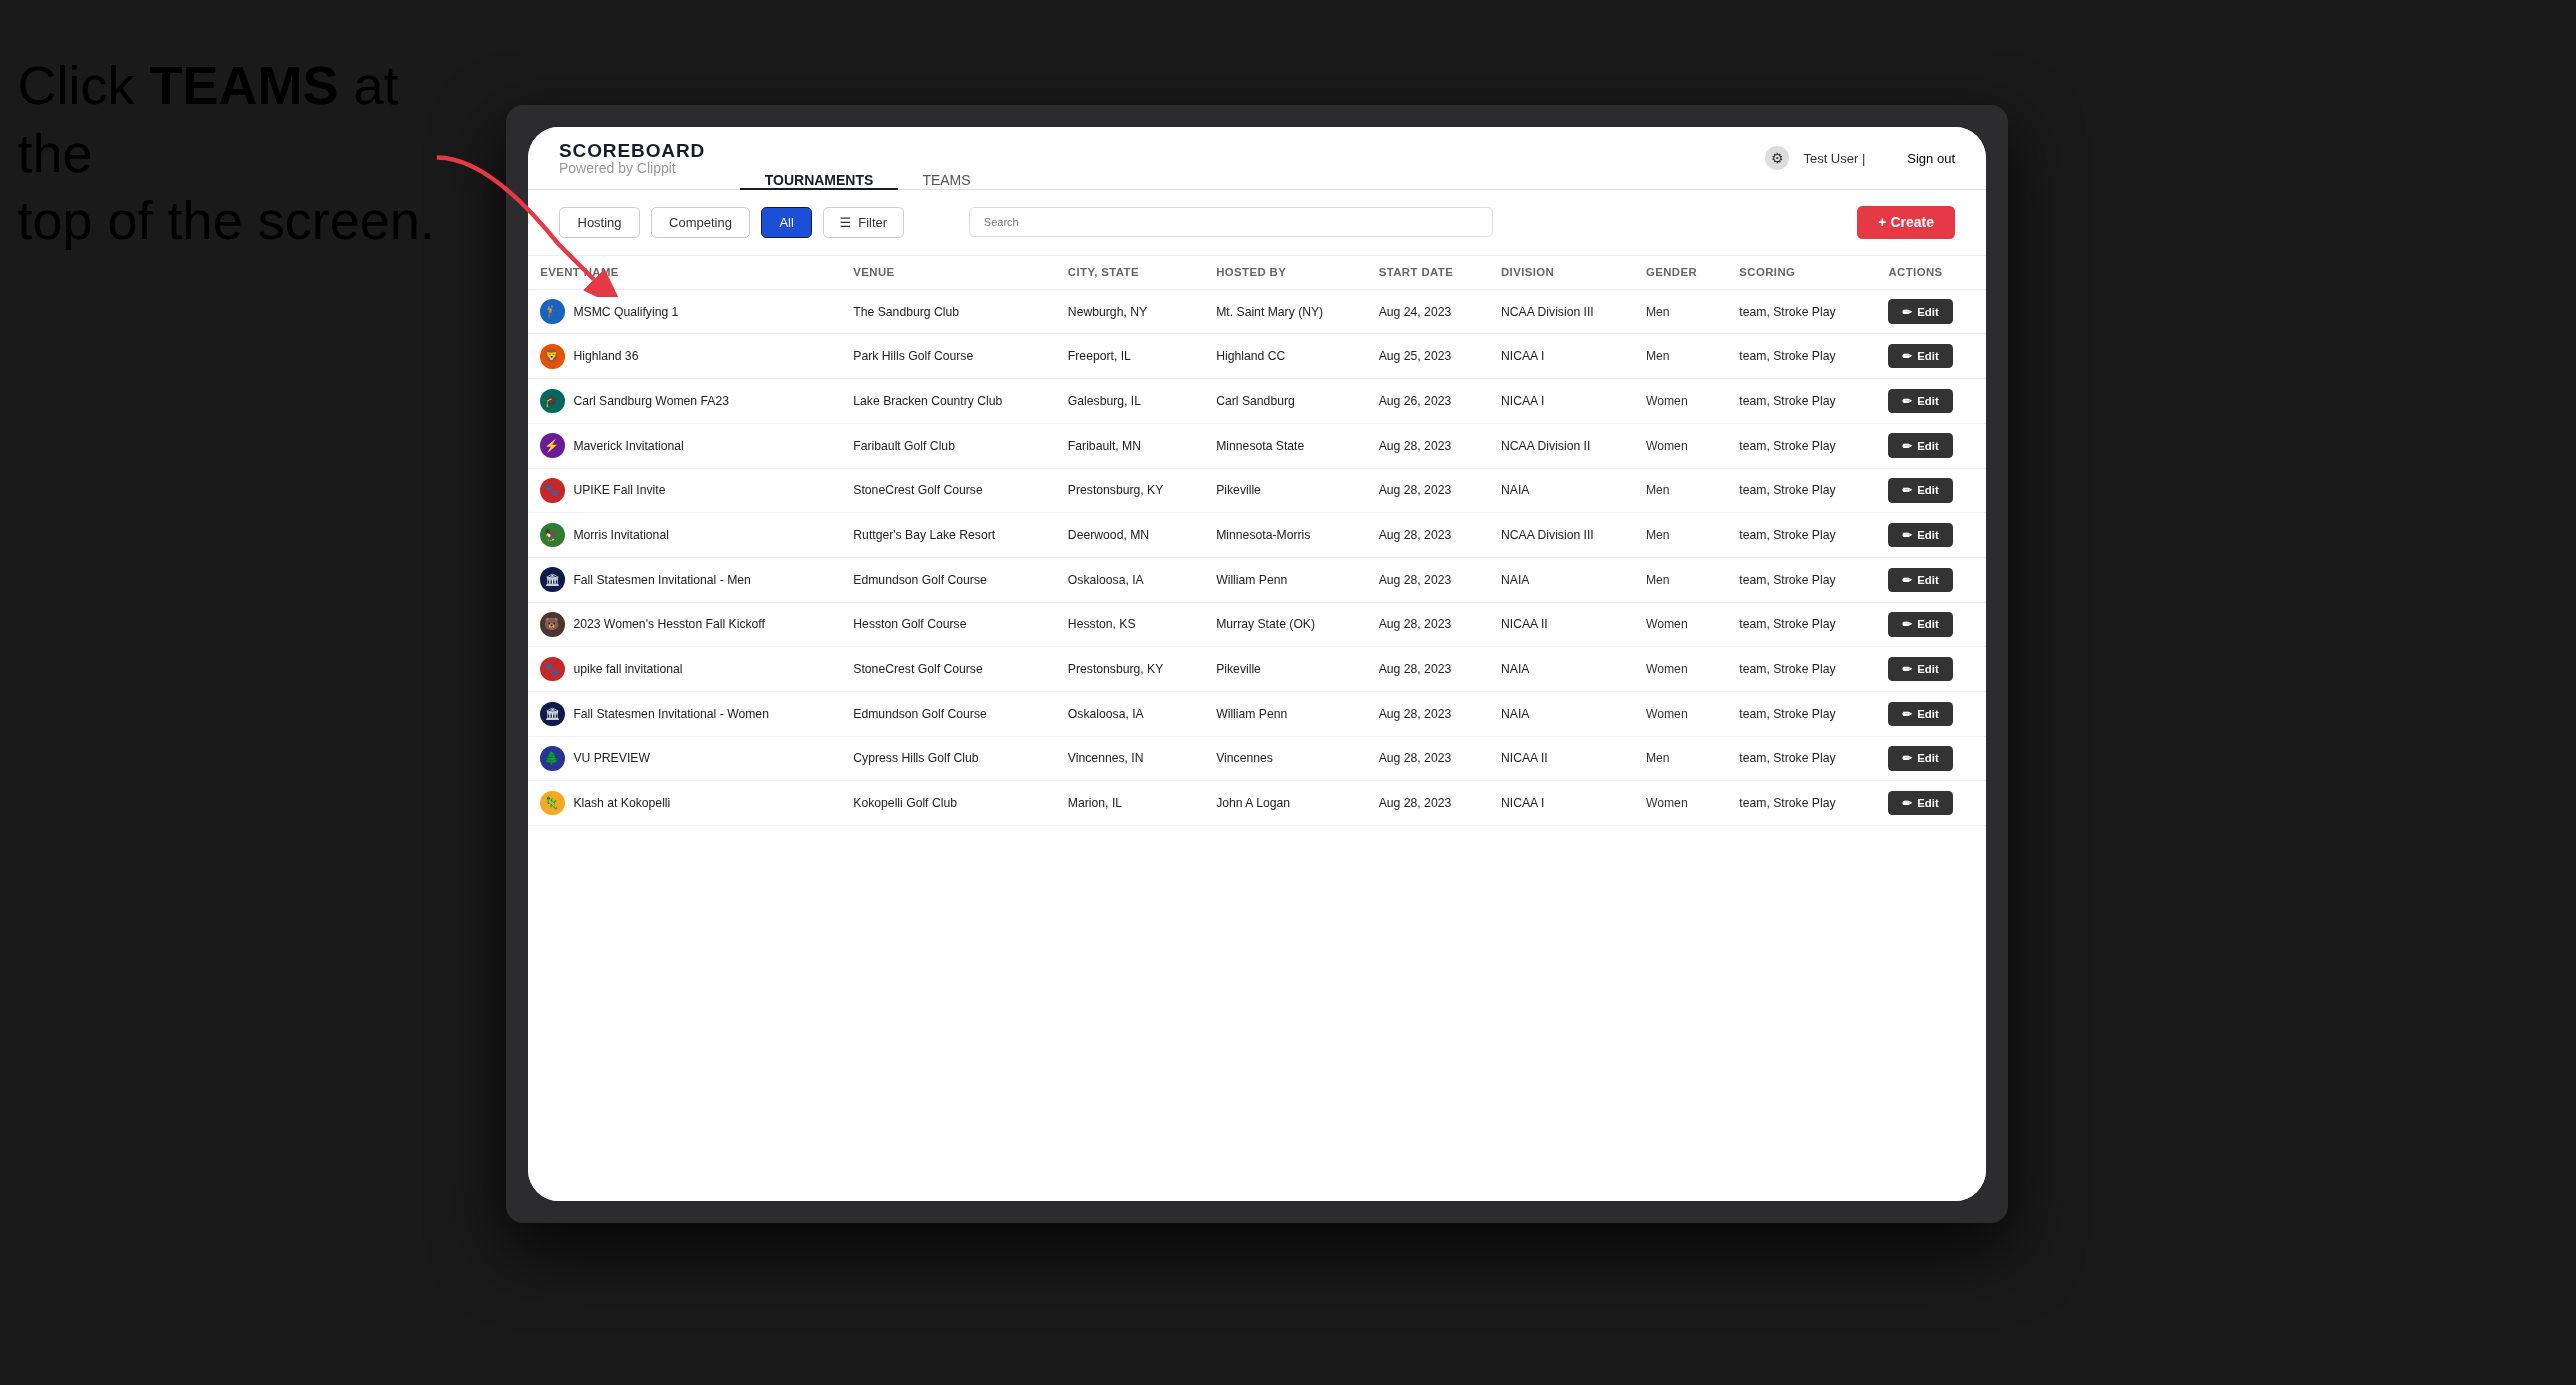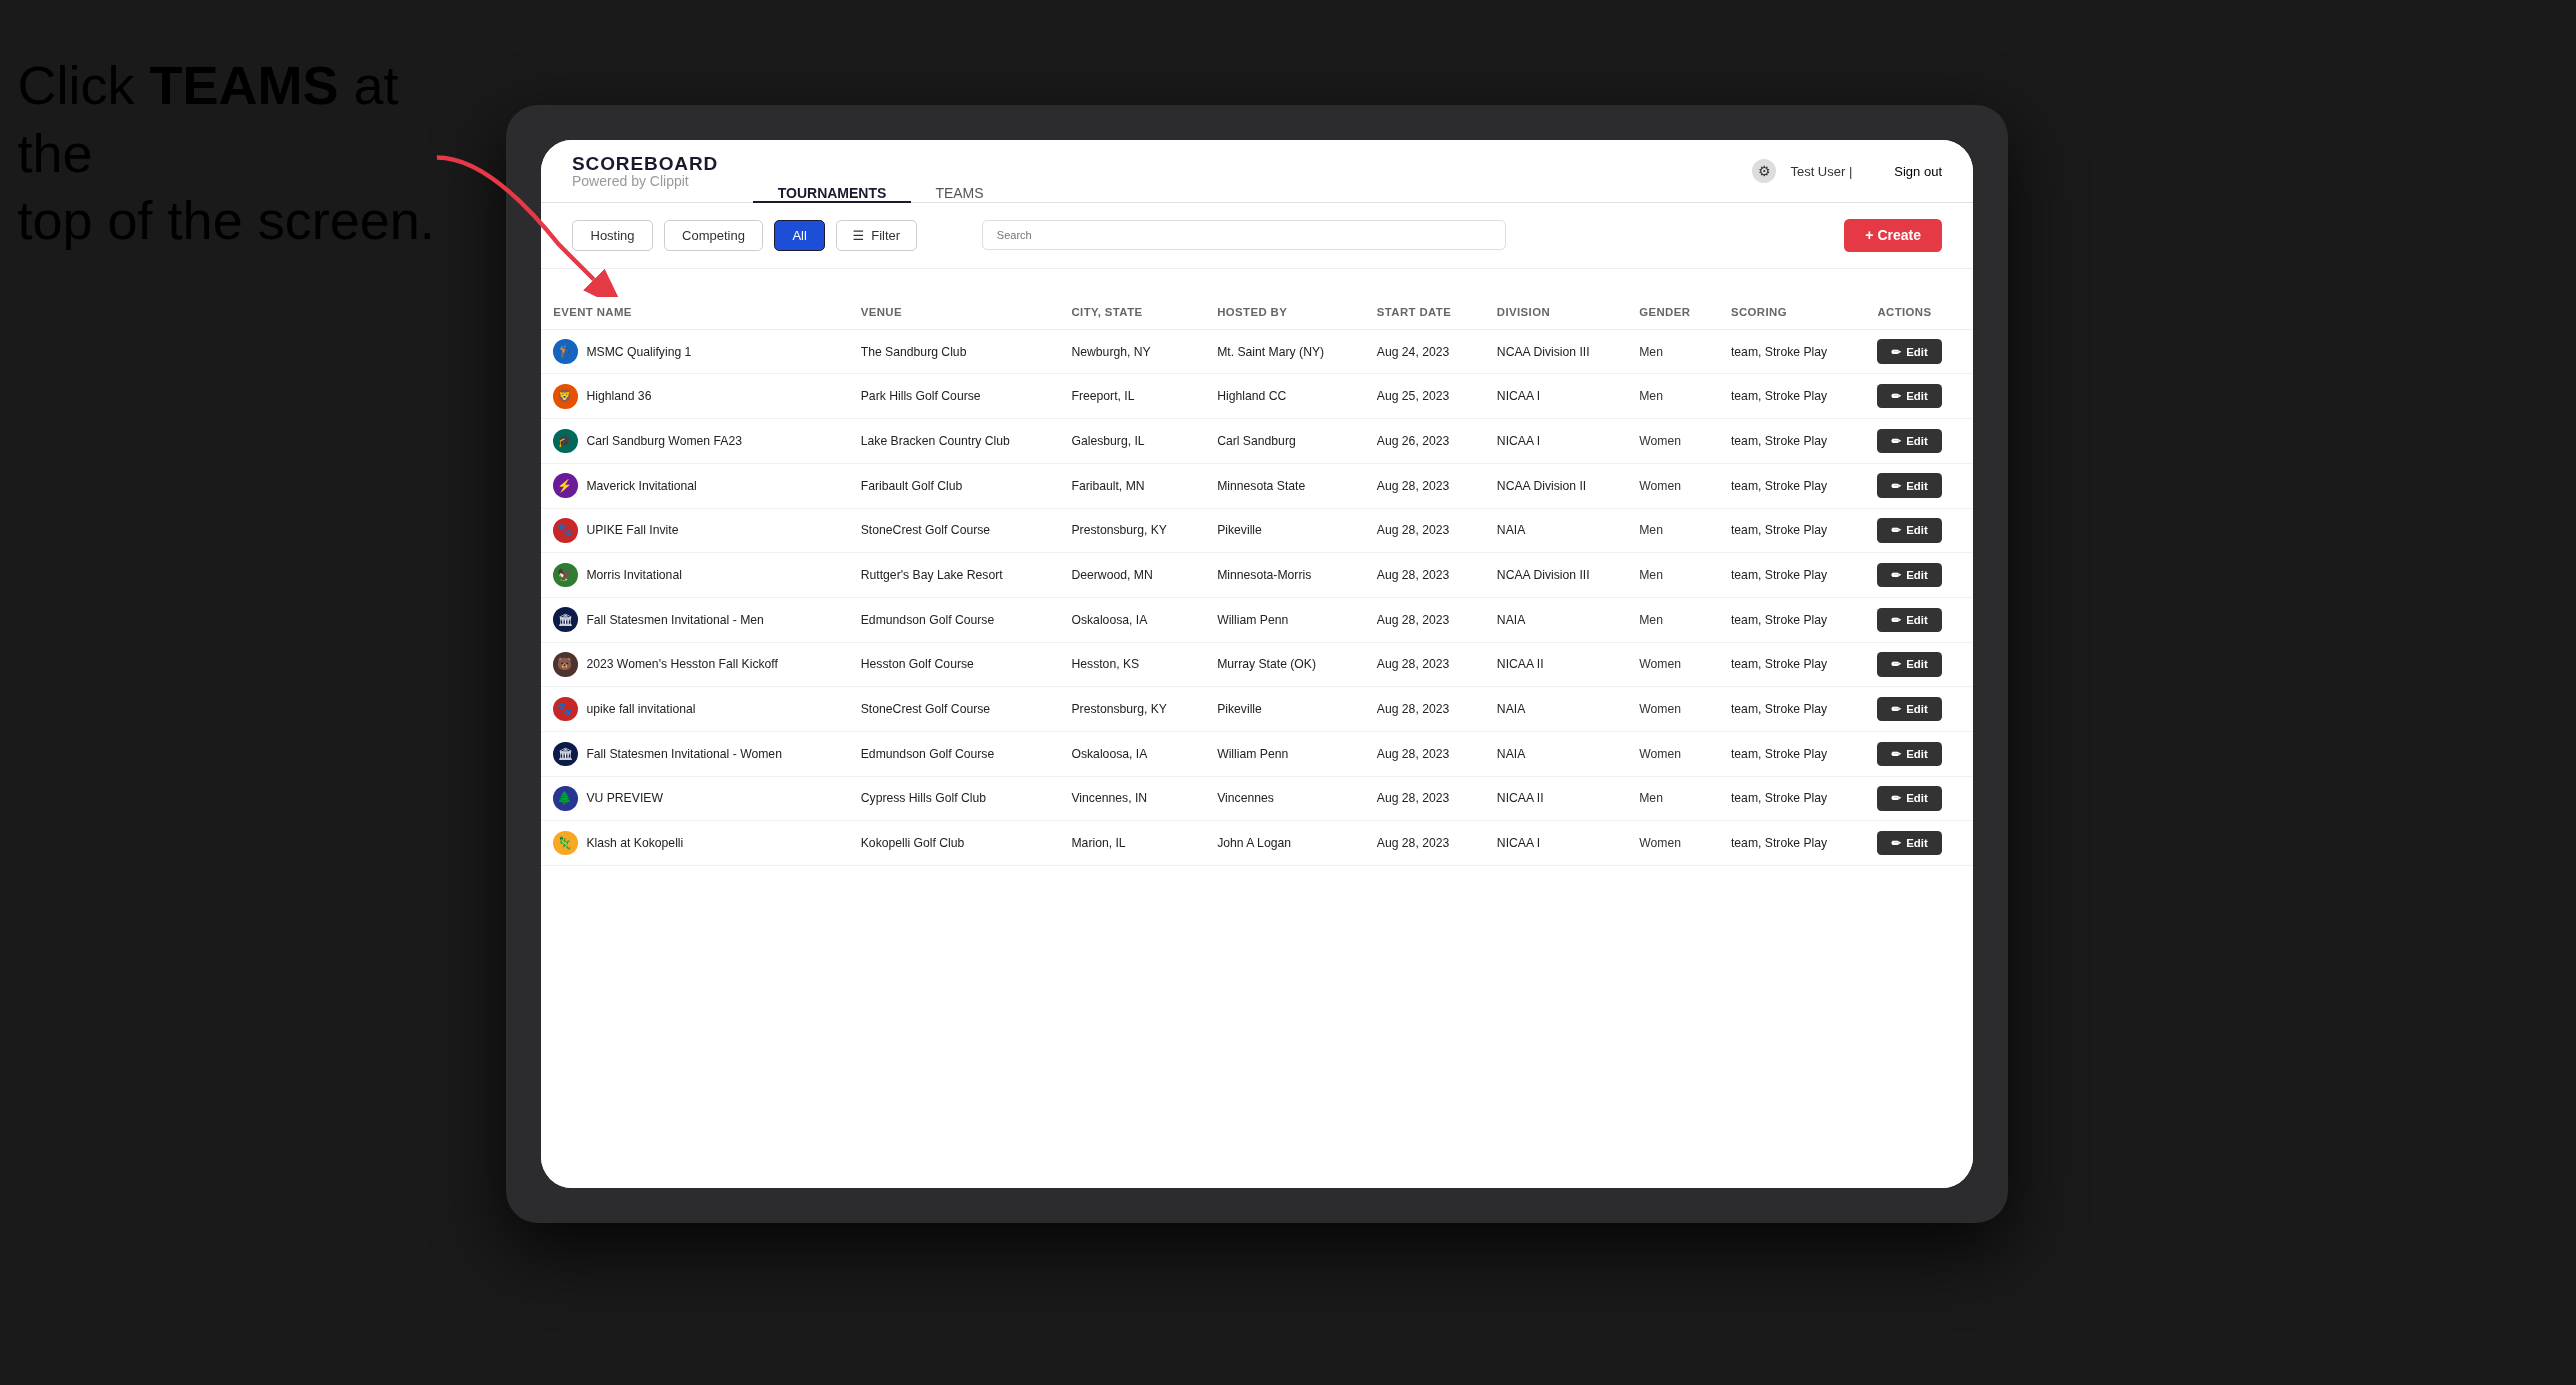--- a/index.html
+++ b/index.html
@@ -39,22 +39,22 @@
     }
 
     
     .tablet-frame {
       position: absolute;
       top: 105px;
       left: 506px;
       width: 1502px;
       height: 1118px;
       background: #2c2c2e;
-      border-radius: 32px;
-      padding: 35px;
+      border-radius: 17px;
+      padding: 22px;
       box-shadow: 0 26px 70px rgba(0,0,0,0.8);
     }
 
     .tablet-screen {
       width: 100%;
       height: 100%;
       background: #f5f5f5;
       border-radius: 31px;
       overflow: hidden;
       display: flex;
@@ -151,21 +151,20 @@
       cursor: pointer;
     }
 
     
     .main-content {
       flex: 1;
       background: #fff;
       overflow: hidden;
       display: flex;
       flex-direction: column;
-      gap: 27px;
     }
 
     
     .toolbar {
       padding: 15.7px 31px;
       display: flex;
       align-items: center;
       gap: 10.5px;
       border-bottom: 0.9px solid #eee;
       flex-shrink: 0;

